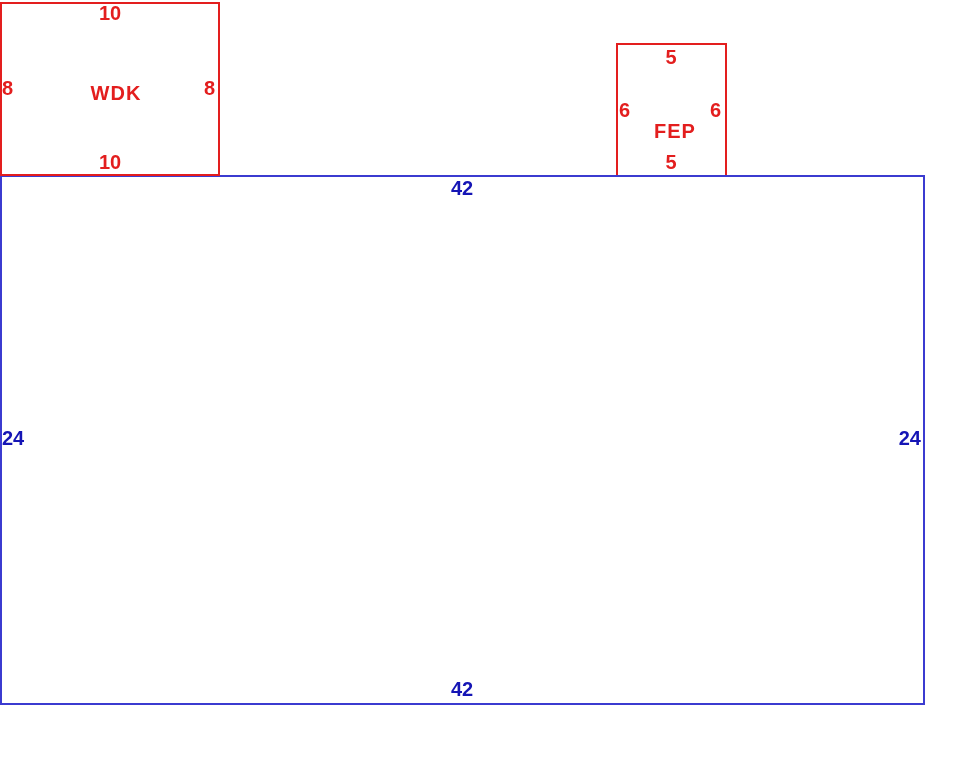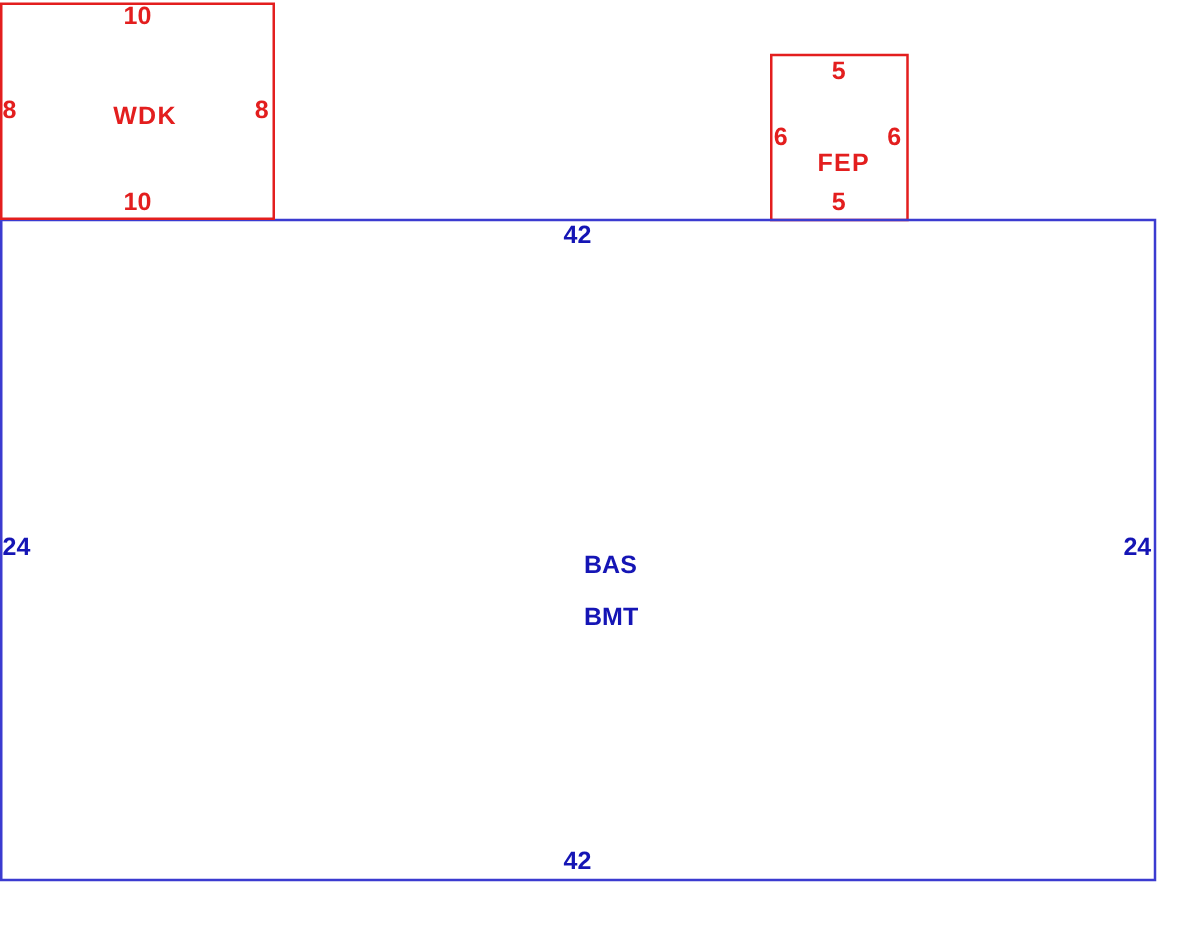--- a/index.html
+++ b/index.html
@@ -79,18 +79,14 @@
   <div class="lbl red-text ctr" id="fep-dim-top">5</div>
   <div class="lbl red-text ctr" id="fep-dim-bottom">5</div>
   <div class="lbl red-text" id="fep-dim-left">6</div>
   <div class="lbl red-text rgt" id="fep-dim-right">6</div>
   <div class="lbl red-text ctr" id="fep-name">FEP</div>
 
   <div class="lbl blue-text ctr" id="bas-dim-top">42</div>
   <div class="lbl blue-text ctr" id="bas-dim-bottom">42</div>
   <div class="lbl blue-text" id="bas-dim-left">24</div>
   <div class="lbl blue-text rgt" id="bas-dim-right">24</div>
-  <div class="lbl blue-text" id="bas-name">
-    <span>BAS</span><br>
-    <span>BMT</span>
-  </div>
 
 </div>
 
 </body></html>

